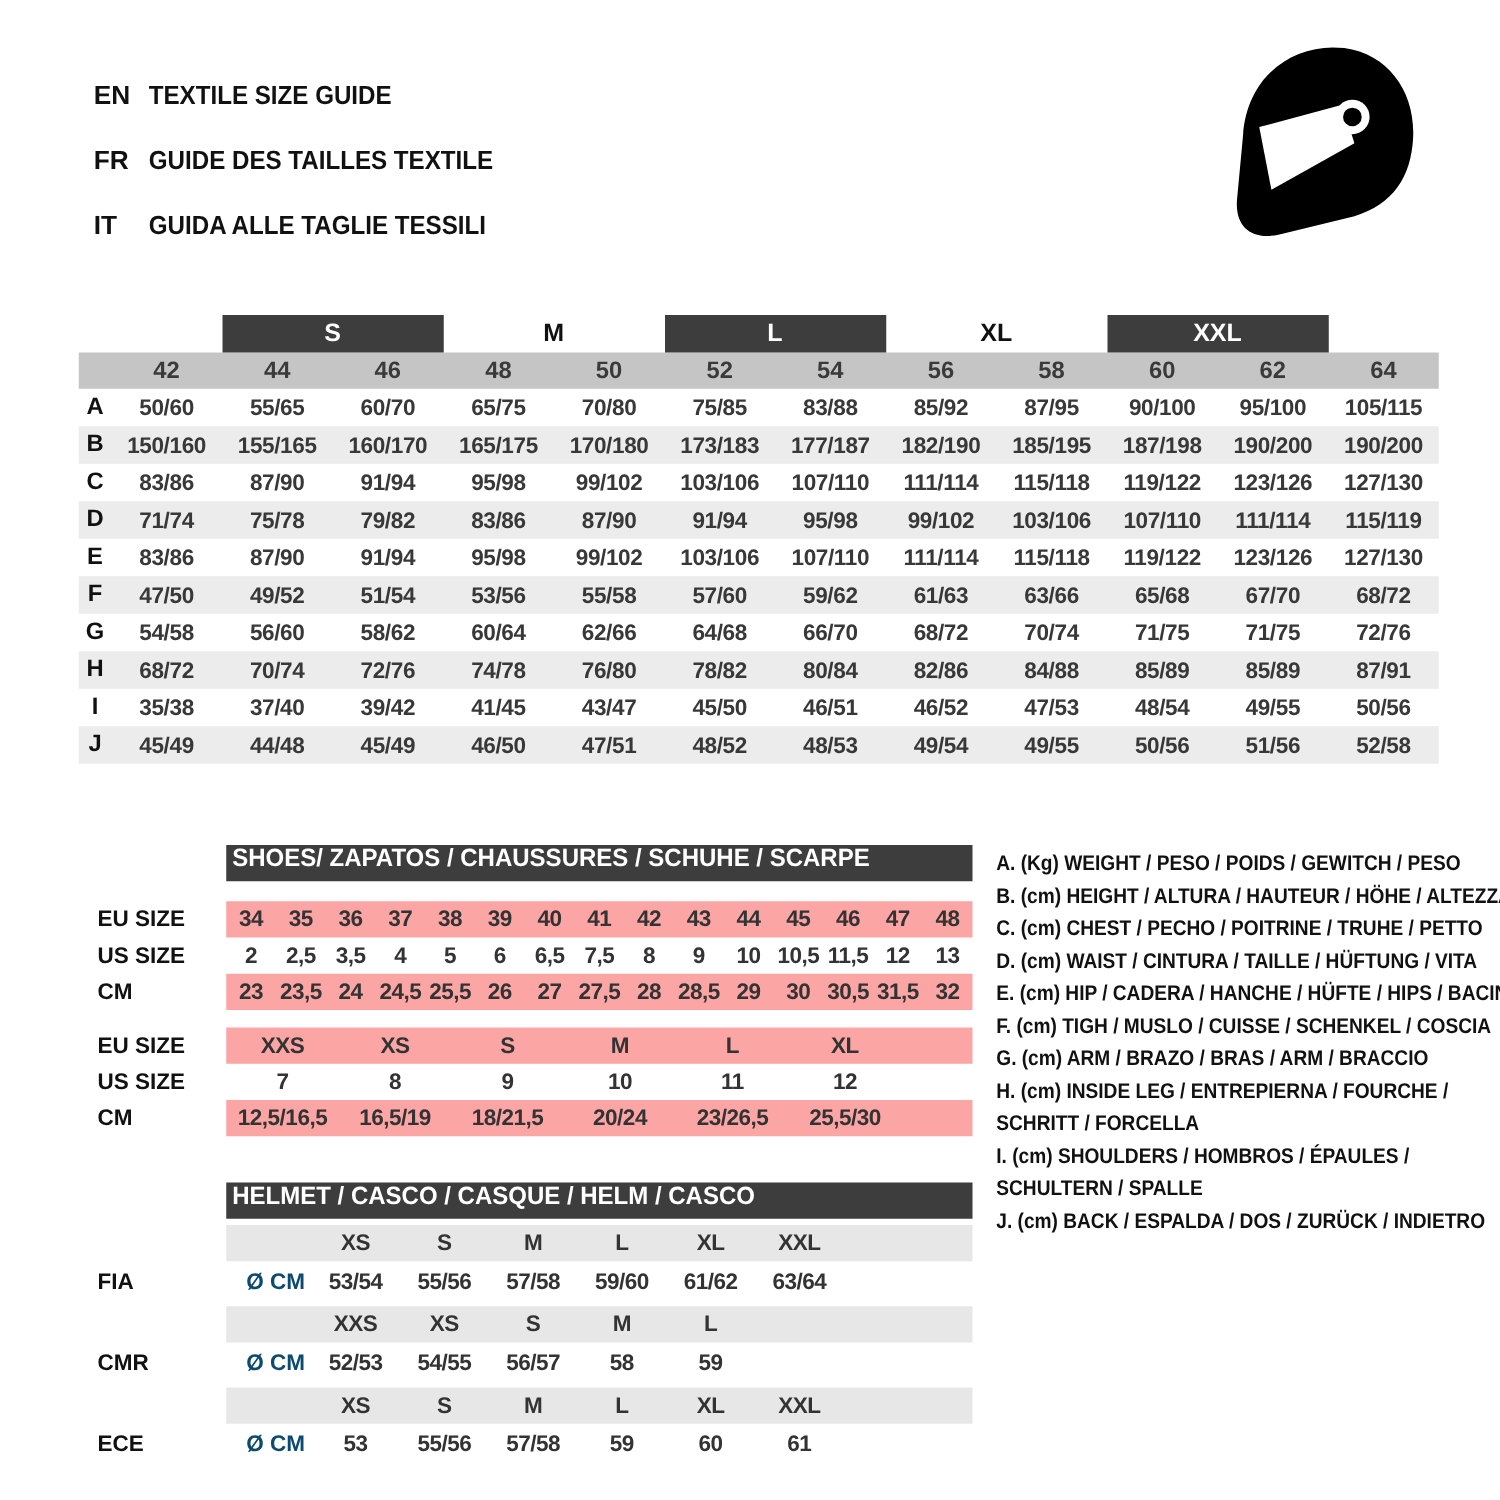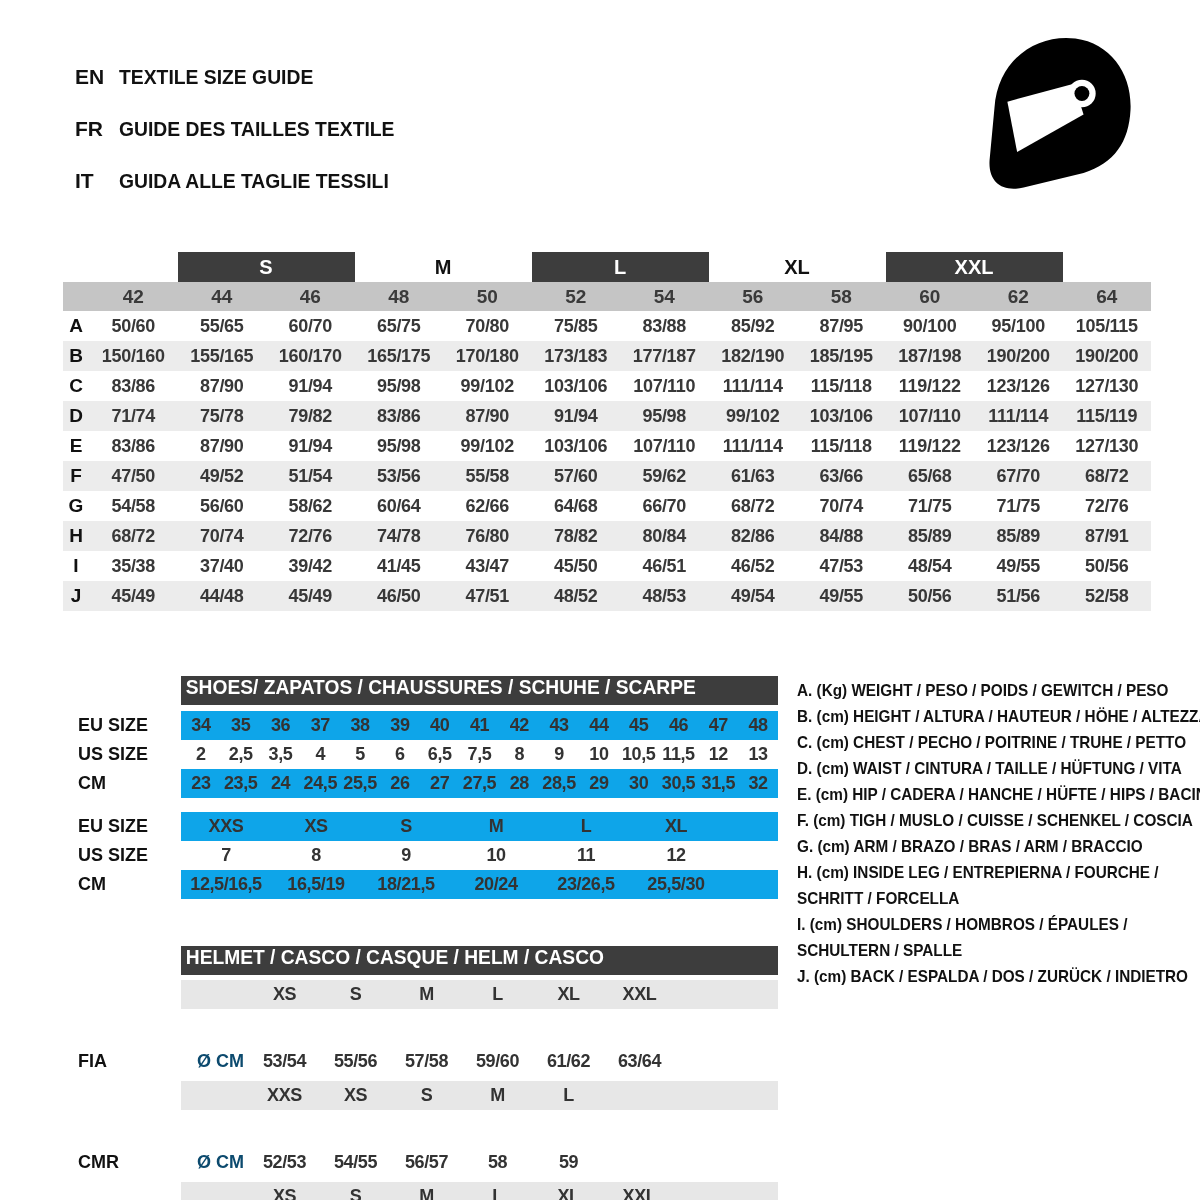--- a/index.html
+++ b/index.html
@@ -26,30 +26,30 @@
   .m-row{height:30px;}
   .m-row.shaded{background:#ececec;}
   .m-letter{text-align:center;font-size:19px;color:#111;}
   .m-cell{text-align:center;font-size:18px;color:#383838;letter-spacing:-0.3px;}
 
   
   .section{position:absolute;left:78px;}
   .sec-bar{margin-left:103px;width:597px;height:29px;background:#3d3d3d;color:#fff;display:flex;}
   .sec-bar span{font-size:20px;padding-left:5px;white-space:nowrap;transform:scaleX(.96);transform-origin:0 50%;}
   .sec-row{display:flex;height:29px;}
-  .sec-row.gap{margin-top:6px;}
+  .sec-row.gap{margin-top:16px;}
   .sec-label{width:103px;flex:0 0 103px;display:flex;align-items:center;font-size:18px;color:#111;}
   .sec-band{width:597px;display:grid;align-items:center;}
-  .sec-band.shaded{background:#0ea5e9;}
+  .sec-band.shaded{background:#fca5a5;}
   .band-15{grid-template-columns:repeat(15,1fr);}
   .band-6{grid-template-columns:repeat(6,90px) 1fr;}
   .sec-cell{text-align:center;font-size:18px;color:#333;letter-spacing:-0.4px;}
 
   
-  .h-row{display:flex;height:30px;margin-top:36px;}
+  .h-row{display:flex;height:30px;}
   .h-row.bandgap{margin-top:5px;}
   .h-band{width:597px;display:grid;grid-template-columns:68px repeat(6,71px) 1fr;align-items:center;}
   .h-band.shaded{background:#e7e7e7;height:29px;}
   .h-unit{font-size:18px;padding-left:16px;color:#0c4a6e;white-space:nowrap;}
   .h-cell{text-align:center;font-size:18px;color:#333;letter-spacing:-0.4px;}
 
   
   .legend{position:absolute;left:797px;top:678px;}
   .legend-line{height:26px;line-height:26px;font-size:17px;color:#111;white-space:nowrap;
                transform:scaleX(.9);transform-origin:0 50%;}

